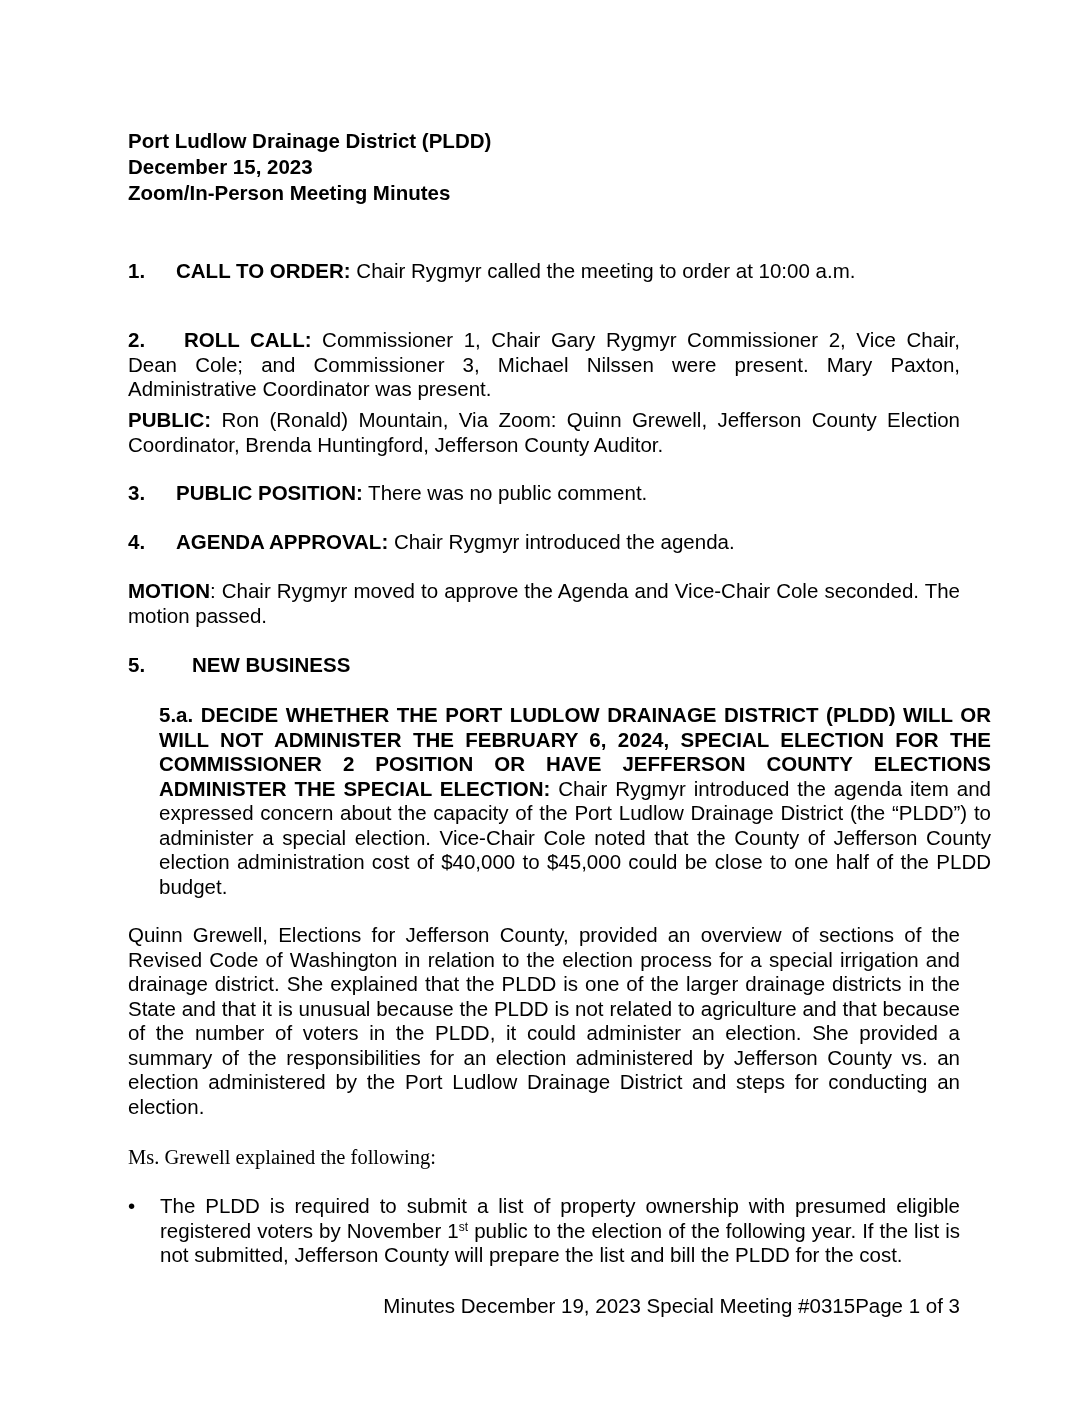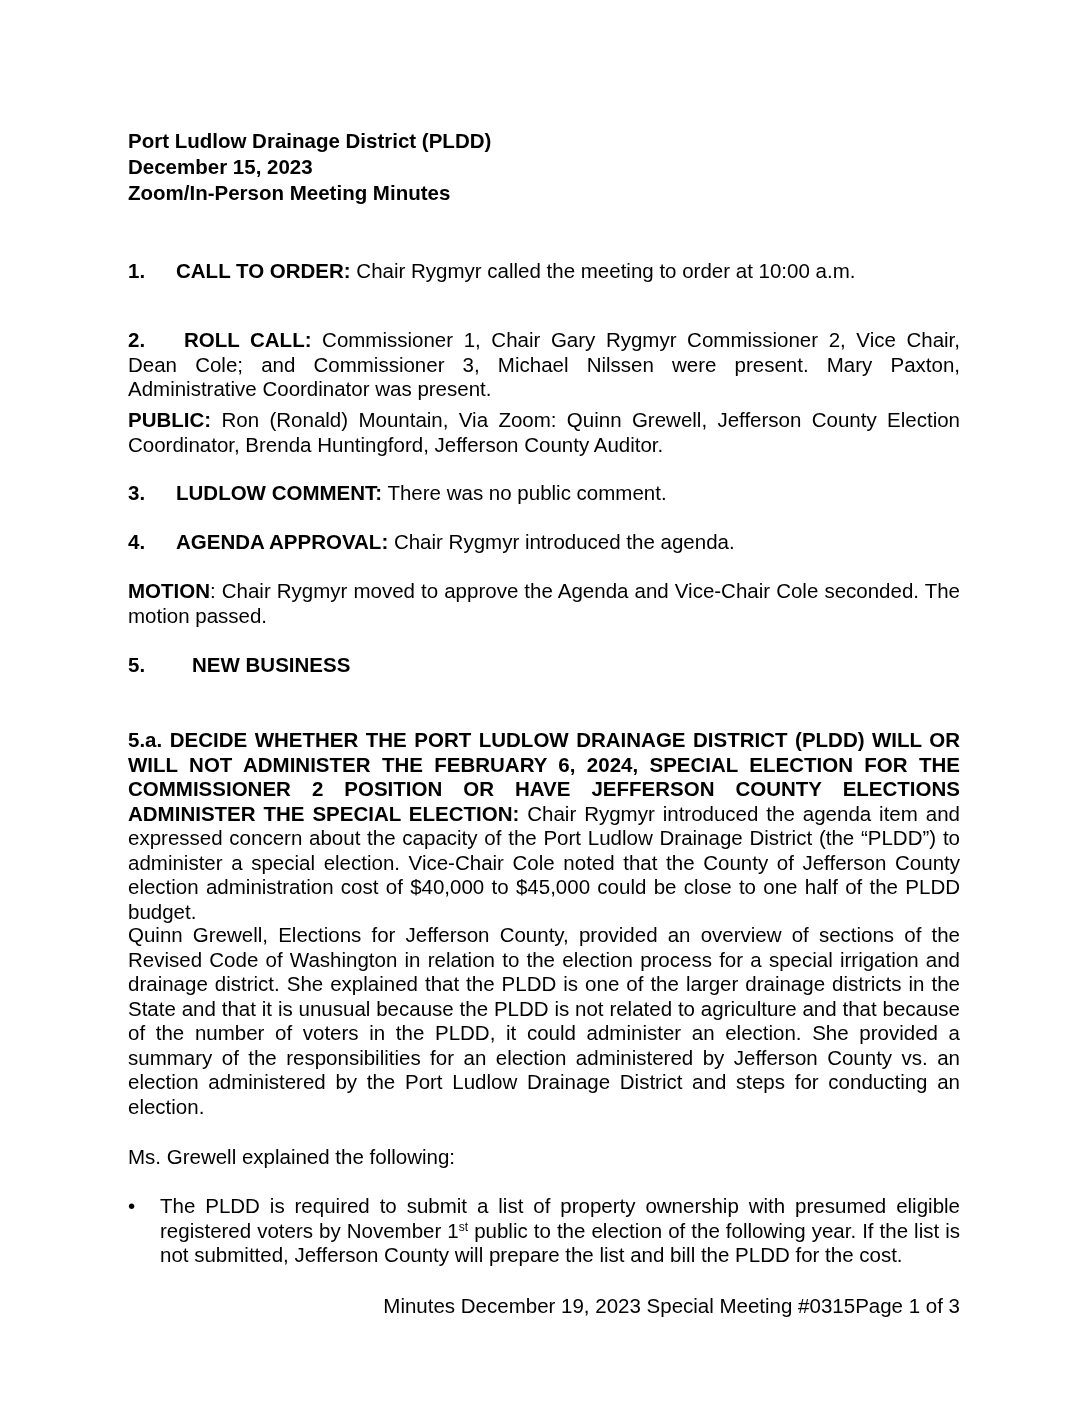--- a/index.html
+++ b/index.html
@@ -91,42 +91,42 @@
 
   <div class="block" style="top:310px;margin-top:18px;">
     <span class="num" style="width:56px;">2.</span><b>ROLL CALL:</b><span> Commissioner 1, Chair Gary Rygmyr Commissioner 2, Vice Chair, Dean Cole; and Commissioner 3, Michael Nilssen were present. Mary Paxton, Administrative Coordinator was present.</span>
   </div>
 
   <div class="block" style="top:408px;">
     <b>PUBLIC:</b><span> Ron (Ronald) Mountain, Via Zoom:  Quinn Grewell, Jefferson County Election Coordinator, Brenda Huntingford, Jefferson County Auditor.</span>
   </div>
 
   <div class="block" style="top:481px;">
-    <span class="num" style="width:48px;">3.</span><b>LUDLOW COMMENT:</b><span> There was no public comment.</span>
+    <span class="num" style="width:48px;">3.</span><b>PUBLIC POSITION:</b><span> There was no public comment.</span>
   </div>
 
   <div class="block" style="top:530px;">
     <span class="num" style="width:48px;">4.</span><b>AGENDA APPROVAL:</b><span> Chair Rygmyr introduced the agenda.</span>
   </div>
 
   <div class="block" style="top:579px;">
     <b>MOTION</b><span>: Chair Rygmyr moved to approve the Agenda and Vice-Chair Cole seconded. The motion passed.</span>
   </div>
 
   <div class="block" style="top:653px;">
     <span class="num" style="width:64px;">5.</span><b>NEW BUSINESS</b>
   </div>
 
-  <div class="block" style="top:728px;">
+  <div class="block" style="top:703px;margin-left:31px;">
     <b>5.a. DECIDE WHETHER THE PORT LUDLOW DRAINAGE DISTRICT (PLDD) WILL OR WILL NOT ADMINISTER THE FEBRUARY 6, 2024, SPECIAL ELECTION FOR THE COMMISSIONER 2 POSITION OR HAVE JEFFERSON COUNTY ELECTIONS ADMINISTER THE SPECIAL ELECTION:</b><span>  Chair Rygmyr introduced the agenda item and expressed concern about the capacity of the Port Ludlow Drainage District (the “PLDD”) to administer a special election. Vice-Chair Cole noted that the County of Jefferson County election administration cost of $40,000 to $45,000 could be close to one half of the PLDD budget.</span>
   </div>
 
   <div class="block" style="top:923px;">Quinn Grewell, Elections for Jefferson County, provided an overview of sections of the Revised Code of Washington in relation to the election process for a special irrigation and drainage district. She explained that the PLDD is one of the larger drainage districts in the State and that it is unusual because the PLDD is not related to agriculture and that because of the number of voters in the PLDD, it could administer an election. She provided a summary of the responsibilities for an election administered by Jefferson County vs. an election administered by the Port Ludlow Drainage District and steps for conducting an election.</div>
 
-  <div class="block" style="top:1145px;">Ms. Grewell explained the following:</div>
+  <div class="block" style="top:1145px;font-family:Liberation Serif, serif;">Ms. Grewell explained the following:</div>
 
   <div class="bullet-row" style="top:1194px;">
     <span class="bullet-dot">•</span>
     <div class="bullet-text"><span>The PLDD is required to submit a list of property ownership with presumed eligible registered voters by November 1</span><sup>st</sup><span> public to the election of the following year. If the list is not submitted, Jefferson County will prepare the list and bill the PLDD for the cost.</span></div>
   </div>
 
   <div class="footer">
     <span>Minutes December 19, 2023 Special Meeting #0315</span>
     <span>Page 1 of 3</span>
   </div>

